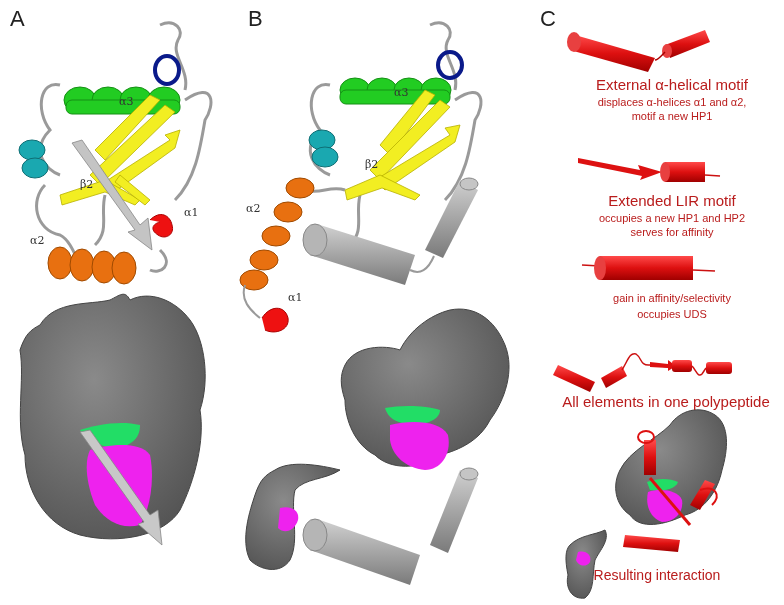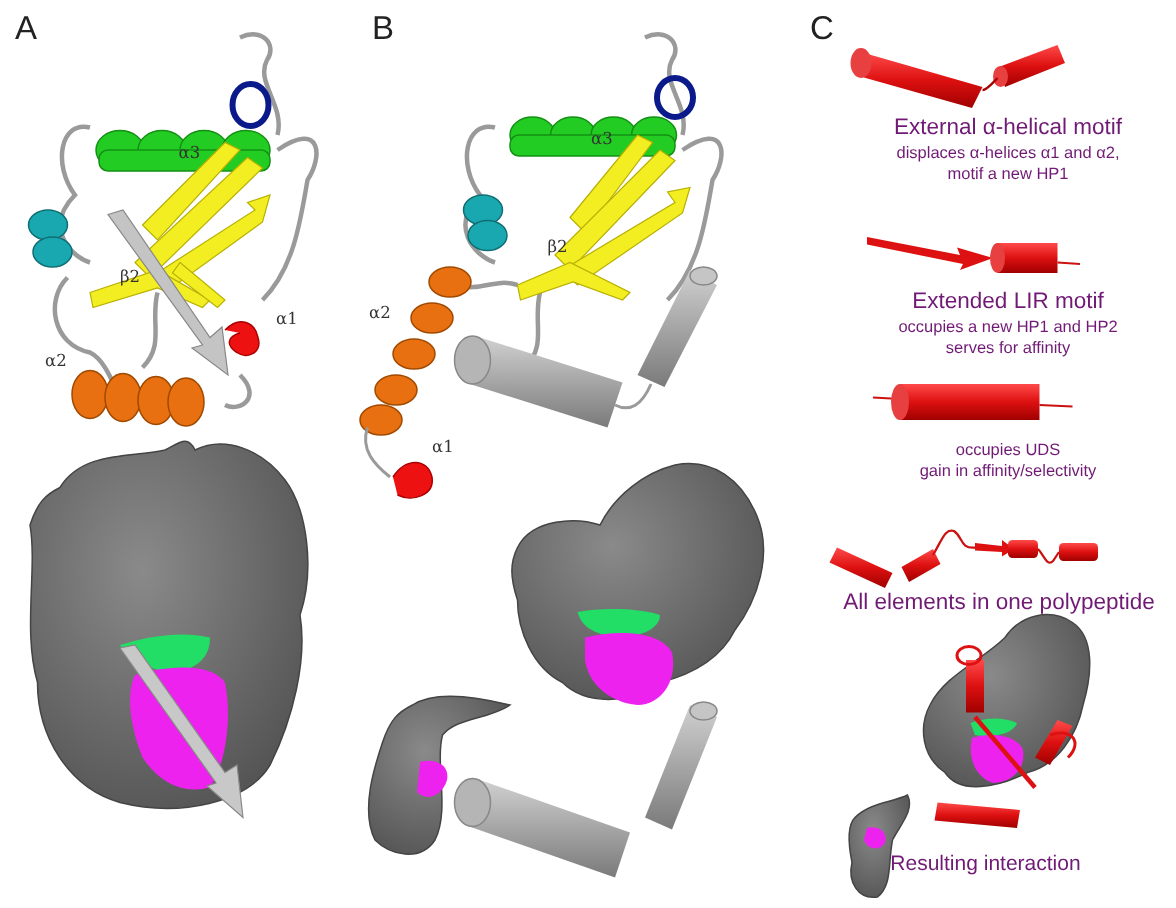--- a/index.html
+++ b/index.html
@@ -1,20 +1,20 @@
 <!DOCTYPE html>
 <html><head>
 <meta charset="utf-8">
 <style>
   html, body { margin:0; padding:0; background:#ffffff; }
   body { width:784px; height:605px; position:relative; overflow:hidden; font-family:"Liberation Sans", sans-serif; color:#333; }
   .panel-label { position:absolute; font-size:22px; color:#222; font-family:"Liberation Sans", sans-serif; }
   .lbl { position:absolute; font-family:"DejaVu Serif", serif; font-size:11px; color:#333; }
   .art { position:absolute; left:0; top:0; }
-  .ctext { position:absolute; left:560px; width:224px; text-align:center; color:#701a75; }
+  .ctext { position:absolute; left:560px; width:224px; text-align:center; color:#b91c1c; }
   .ctitle { font-size:15px; }
   .csub { font-size:11px; line-height:14px; }
 </style>
 </head>
 <body>
 
 <div class="panel-label" style="left:10px;top:6px;">A</div>
 <div class="panel-label" style="left:248px;top:6px;">B</div>
 <div class="panel-label" style="left:540px;top:6px;">C</div>
 
@@ -189,21 +189,21 @@
   <div class="ctitle">External α-helical motif</div>
   <div class="csub" style="margin-top:2px;">displaces α-helices α1 and α2,</div>
   <div class="csub">motif a new HP1</div>
 </div>
 <div class="ctext" style="top:192px;">
   <div class="ctitle">Extended LIR motif</div>
   <div class="csub" style="margin-top:2px;">occupies a new HP1 and HP2</div>
   <div class="csub">serves for affinity</div>
 </div>
 <div class="ctext" style="top:291px;">
+  <div class="csub">gain in affinity/selectivity</div>
   <div class="csub" style="margin-top:2px;">occupies UDS</div>
-  <div class="csub">gain in affinity/selectivity</div>
 </div>
 <div class="ctext" style="top:393px;left:548px;width:236px;text-align:center;">
   <div class="ctitle">All elements in one polypeptide</div>
 </div>
 <div class="ctext" style="top:567px;left:565px;width:184px;">
   <div class="ctitle" style="font-size:14px;">Resulting interaction</div>
 </div>
 
 </body></html>

